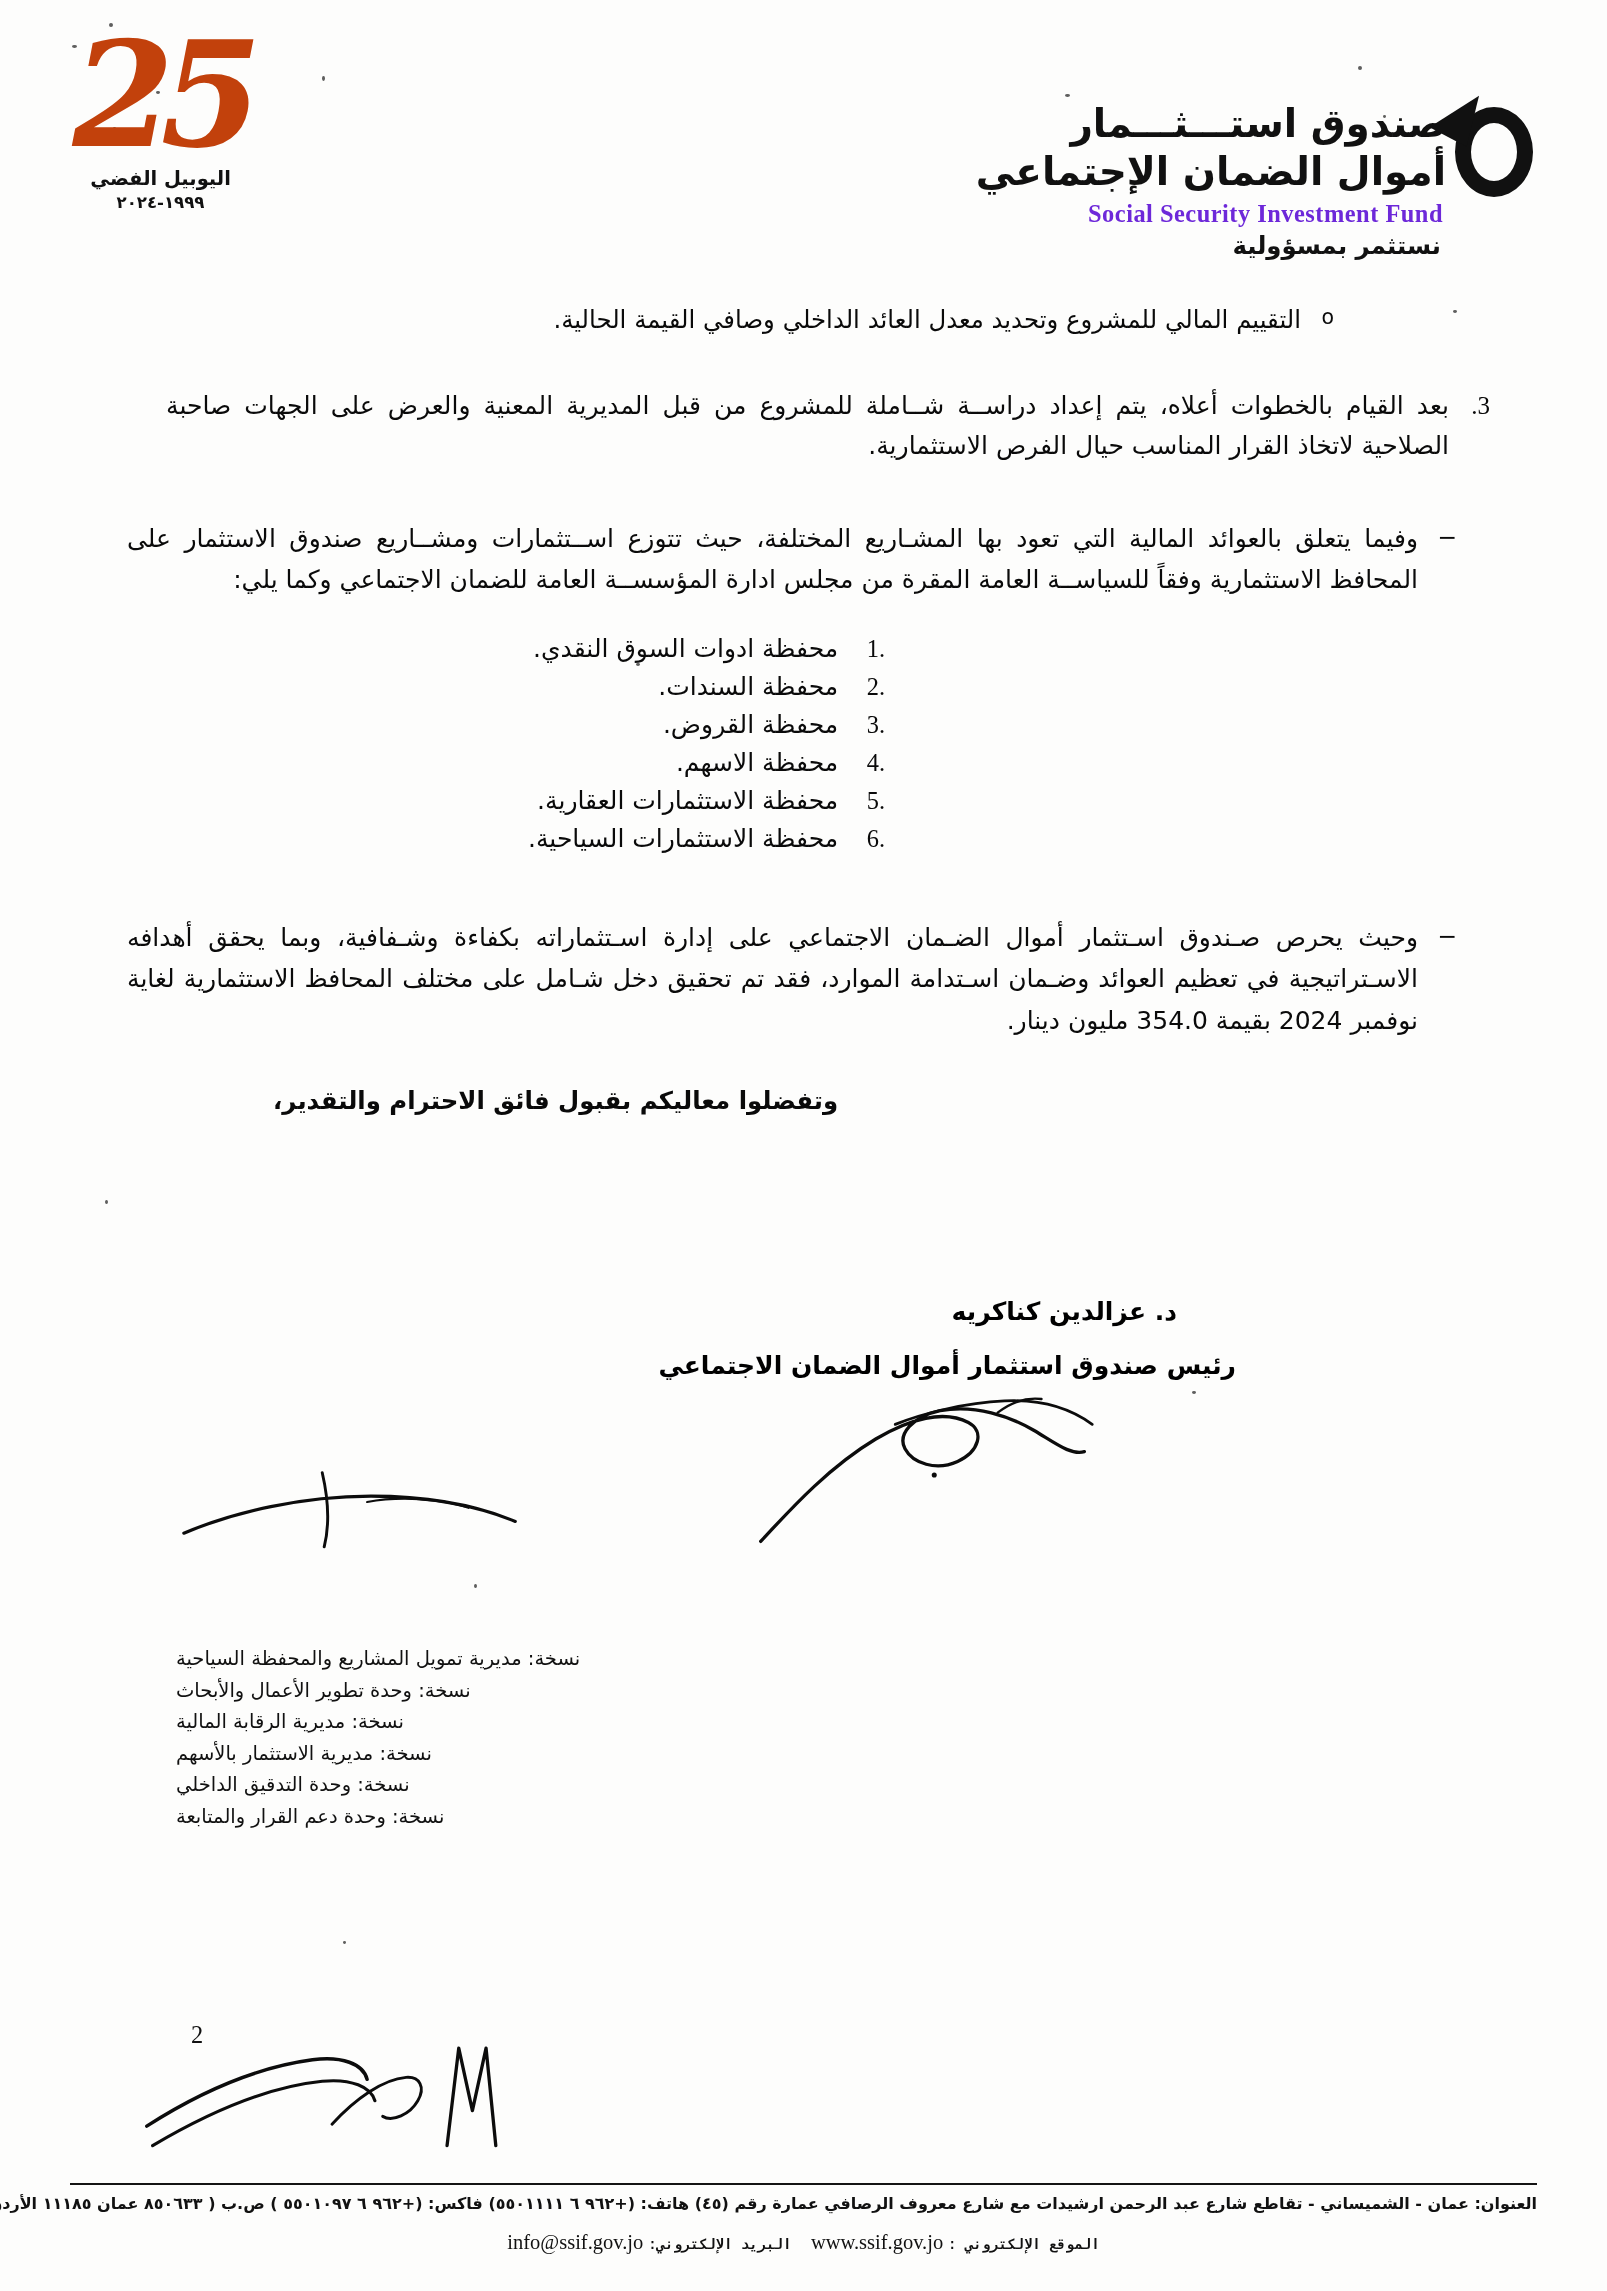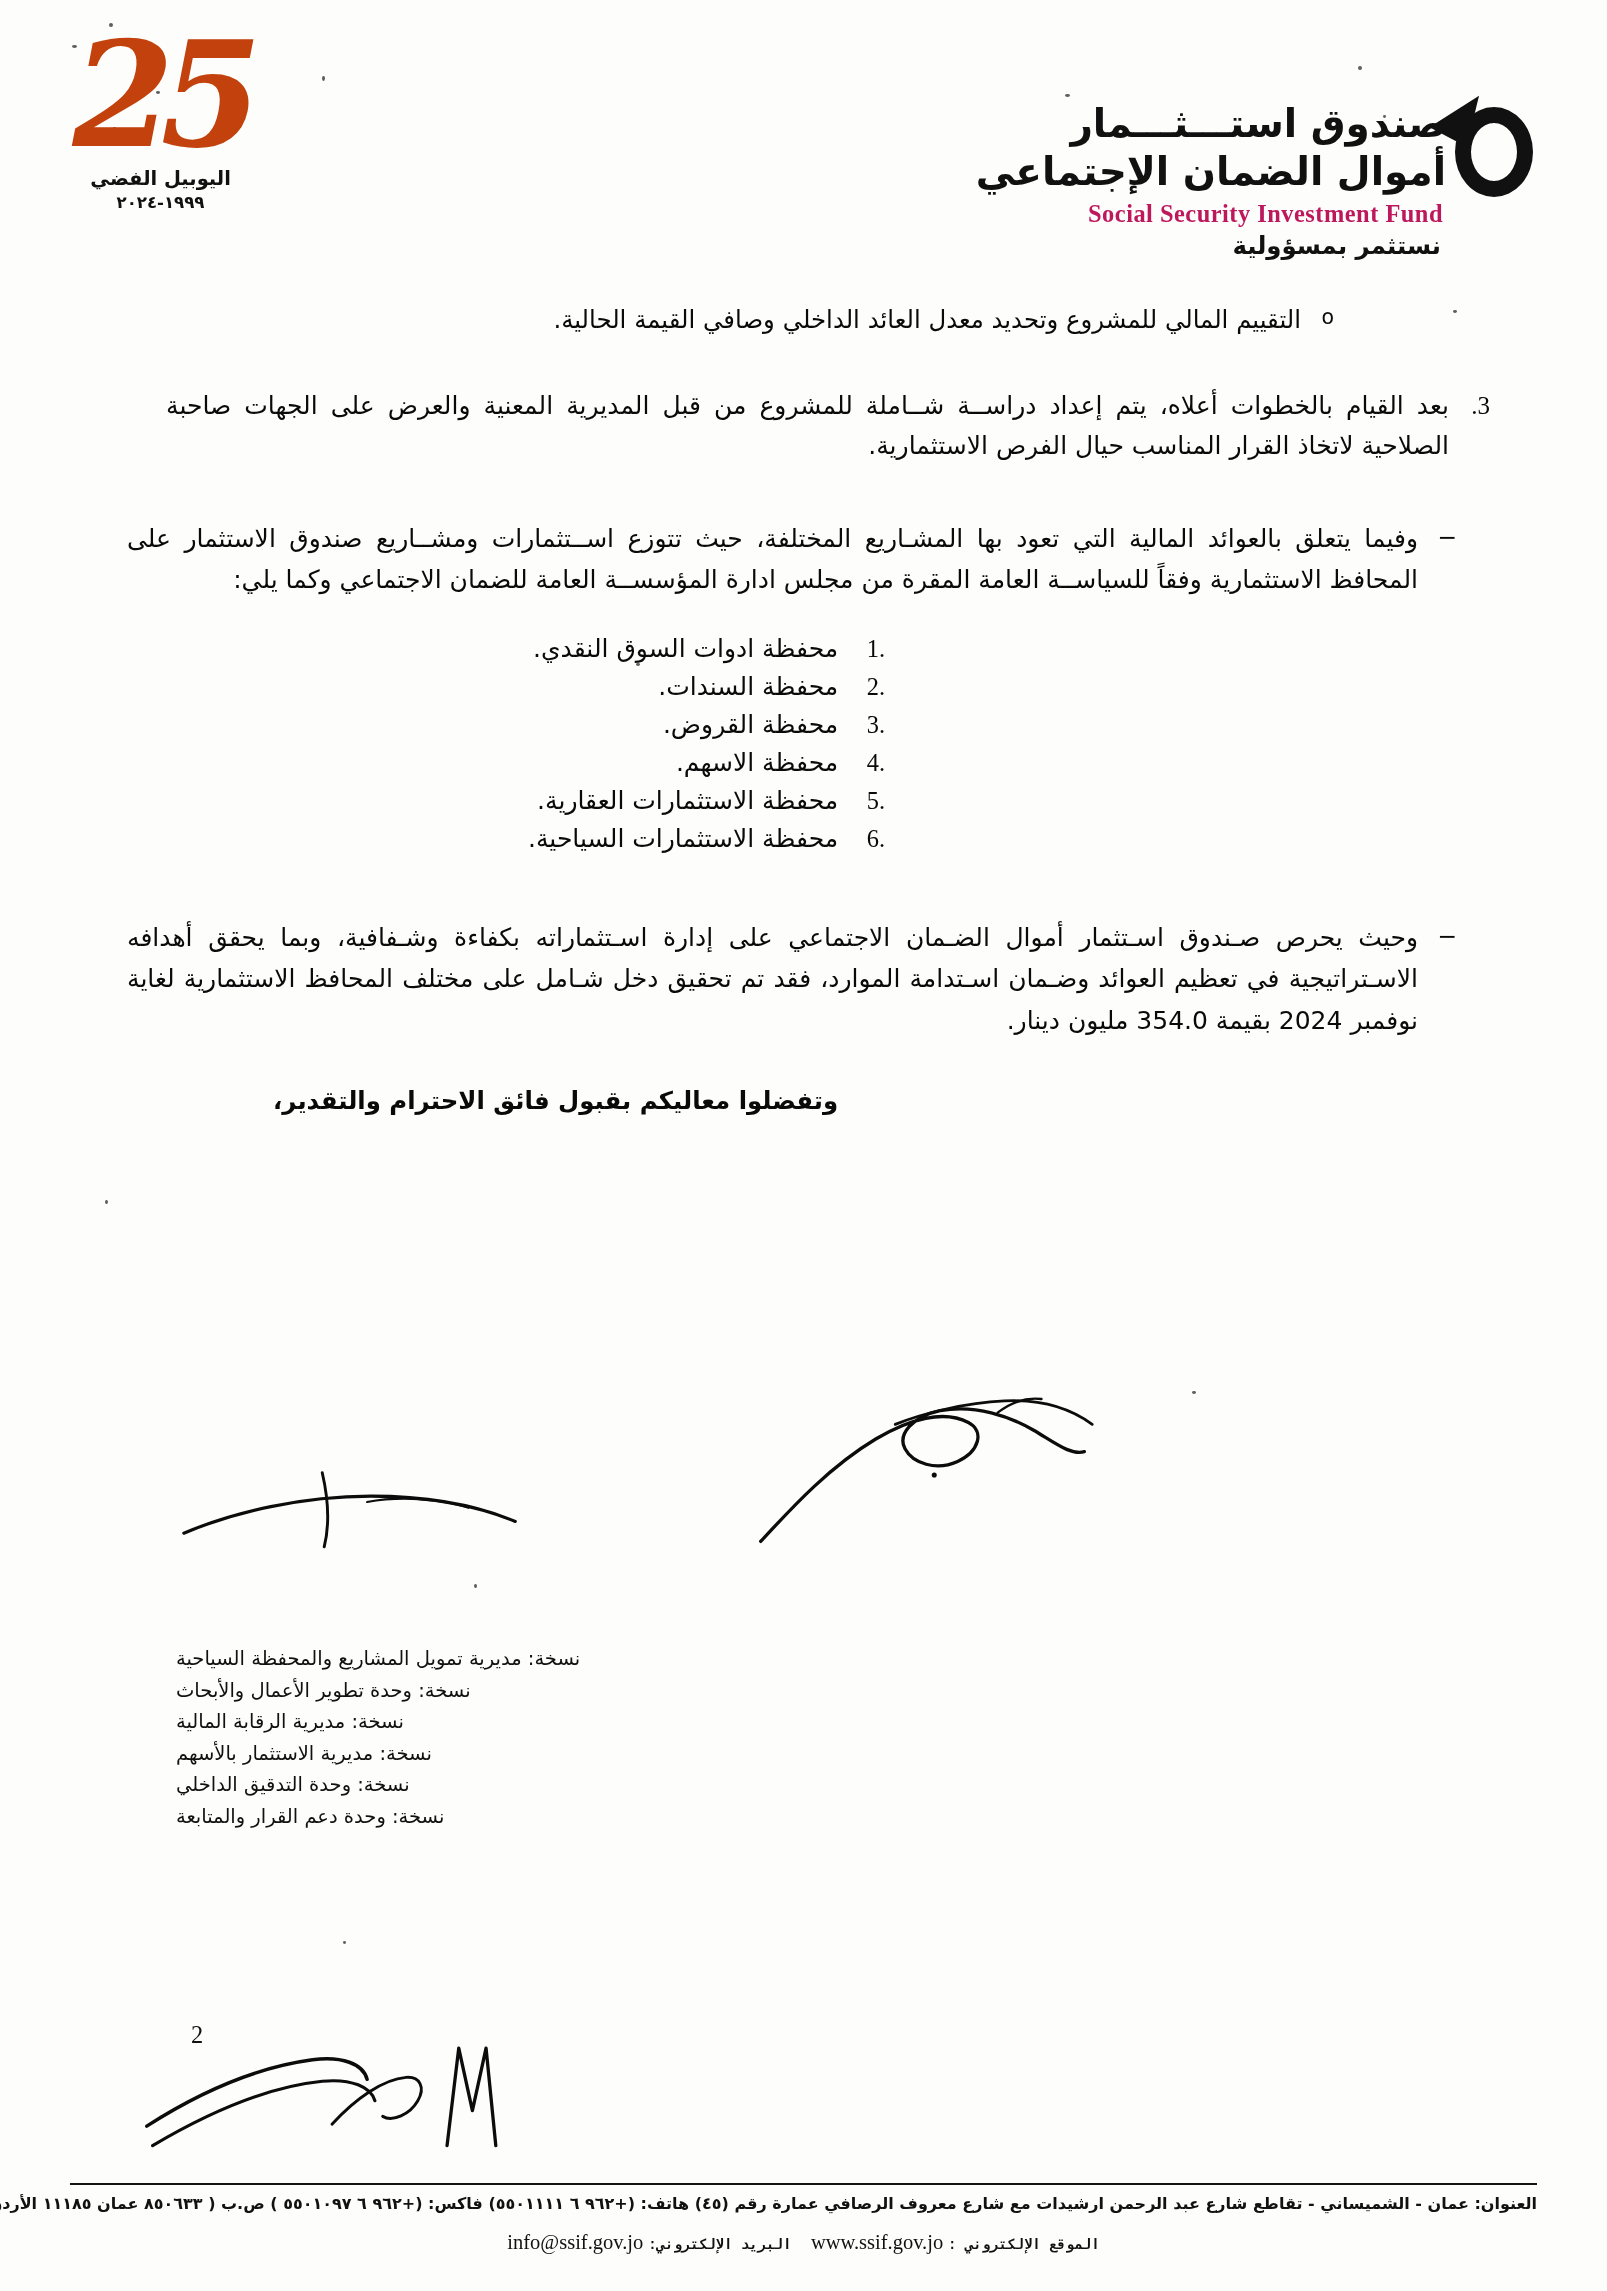--- a/index.html
+++ b/index.html
@@ -58,21 +58,21 @@
   .lh-english {
     position: absolute;
     top: 156px;
     right: 105px;
     font-family: "Liberation Serif", serif;
     font-size: 24.4px;
     font-weight: 700;
     letter-spacing: 0.5px;
     direction: ltr;
     white-space: nowrap;
-    color: #be185d;
+    color: #6d28d9;
   }
   .lh-slogan {
     position: absolute;
     top: 187px;
     right: 107px;
     font-family: "DejaVu Sans", sans-serif;
     font-size: 24.4px;
     font-weight: 600;
     white-space: nowrap;
     color: #111;
@@ -437,20 +437,24 @@
     </div>
 
     <div class="dash-item" style="margin-top:59px;">
       <span class="marker">−</span>
       <span class="txt">وحيث يحرص صـندوق اسـتثمار أموال الضـمان الاجتماعي على إدارة اسـتثماراته بكفاءة وشـفافية، وبما يحقق أهدافه الاسـتراتيجية في تعظيم العوائد وضـمان اسـتدامة الموارد، فقد تم تحقيق دخل شـامل على مختلف المحافظ الاستثمارية لغاية نوفمبر 2024 بقيمة 354.0 مليون دينار.</span>
     </div>
 
     <div class="closing">وتفضلوا معاليكم بقبول فائق الاحترام والتقدير،</div>
   </div>
 
+  <div class="signature-block">
+    <div class="sig-name">د. عزالدين كناكريه</div>
+    <div class="sig-title">رئيس صندوق استثمار أموال الضمان الاجتماعي</div>
+  </div>
 
   <svg class="sig-ink-1" viewBox="0 0 400 170" xmlns="http://www.w3.org/2000/svg">
     <path d="M12 150 C40 120, 80 75, 130 45 C165 24, 200 15, 225 28 C242 37, 236 58, 214 68 C192 78, 168 70, 160 55 C152 40, 168 22, 196 16 C232 9, 268 22, 292 36 C314 49, 330 62, 344 58" fill="none" stroke="#0c0c0c" stroke-width="3.4" stroke-linecap="round"></path>
     <path d="M150 30 C180 18, 222 8, 262 6 C300 4, 330 14, 352 30" fill="none" stroke="#0c0c0c" stroke-width="2.8" stroke-linecap="round"></path>
     <path d="M255 18 C268 8, 284 2, 300 4" fill="none" stroke="#0c0c0c" stroke-width="2.4" stroke-linecap="round"></path>
     <circle cx="190" cy="82" r="2.6" fill="#0c0c0c"></circle>
   </svg>
 
   <svg class="sig-ink-2" viewBox="0 0 360 120" xmlns="http://www.w3.org/2000/svg">
     <path d="M8 72 C60 50, 130 34, 200 34 C258 34, 310 44, 348 60" fill="none" stroke="#0c0c0c" stroke-width="3.2" stroke-linecap="round"></path>

